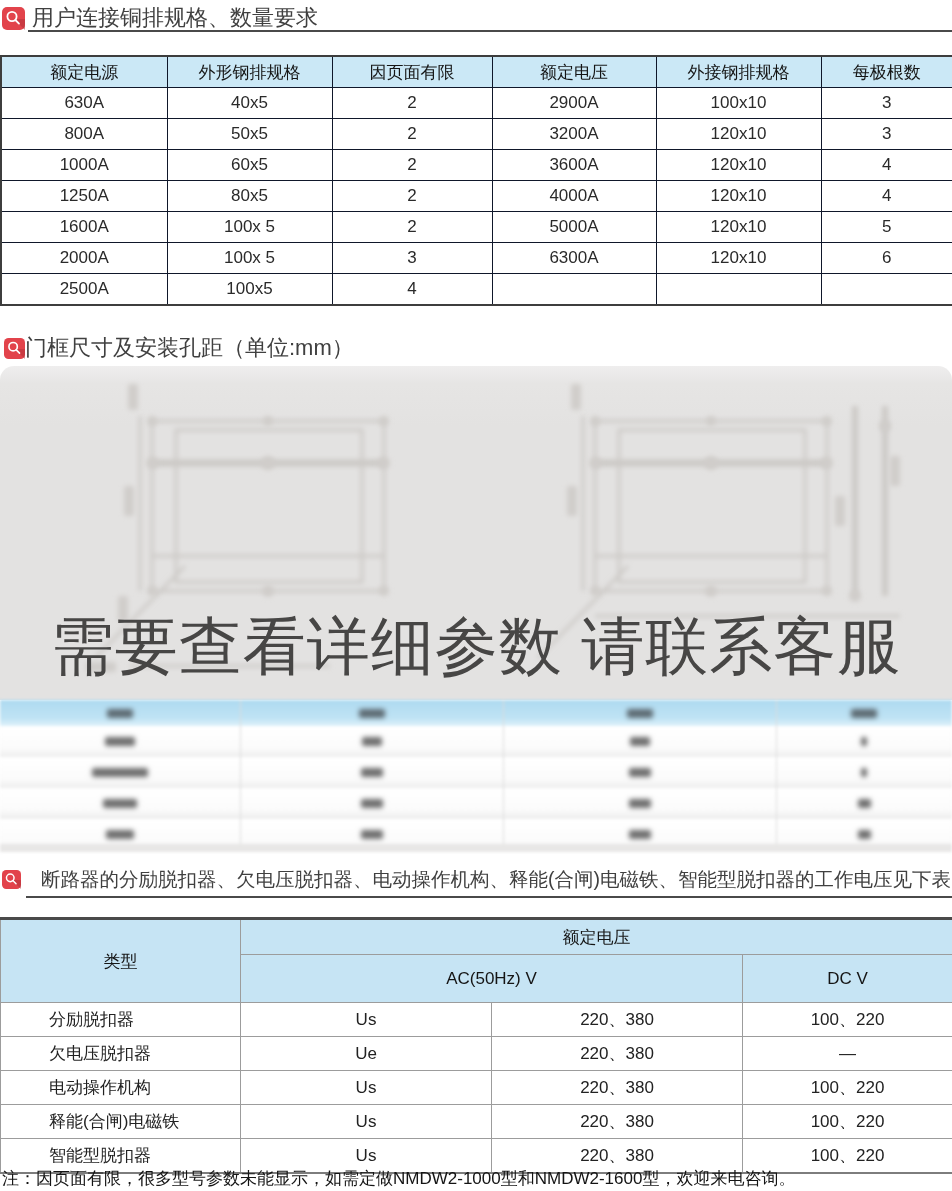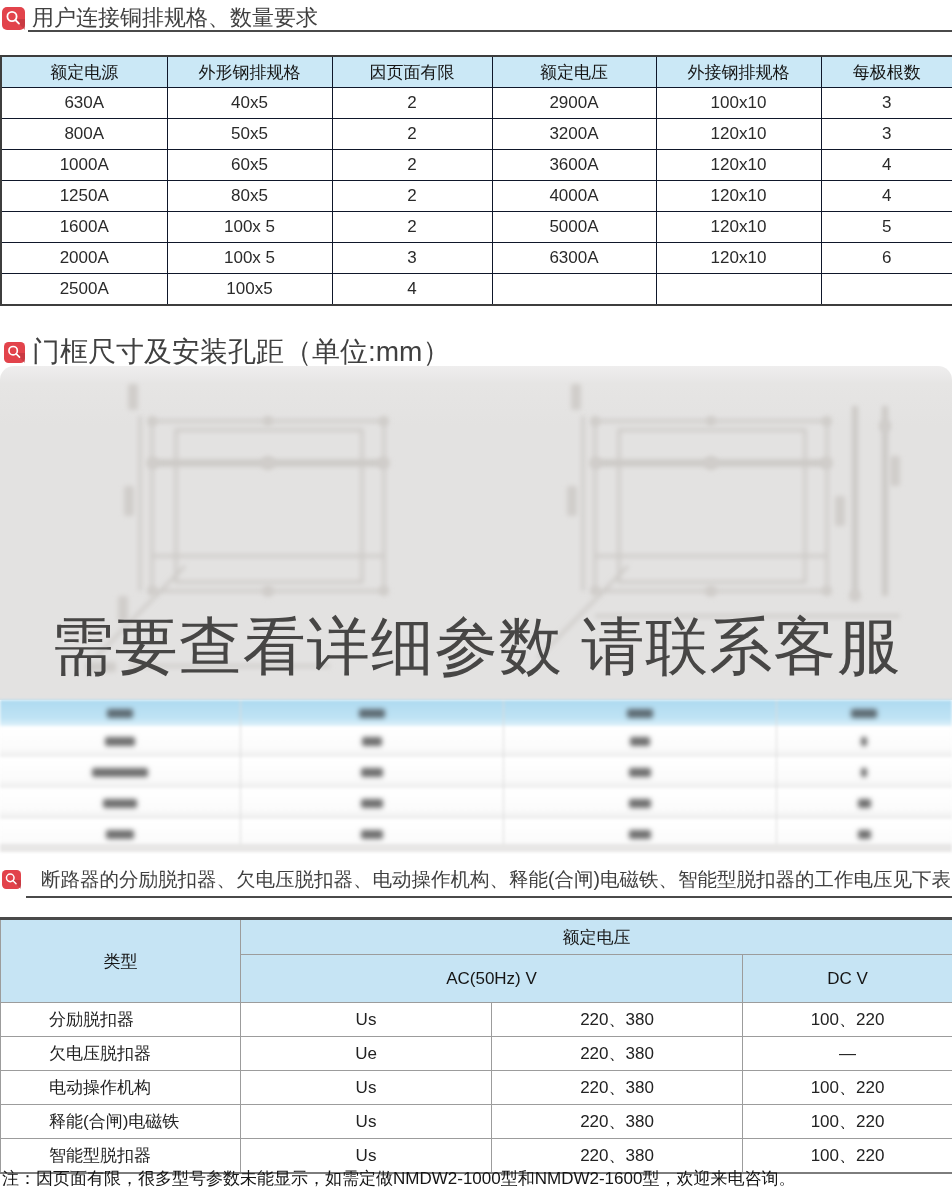--- a/index.html
+++ b/index.html
@@ -148,21 +148,21 @@
       </tbody>
   </table>
 
   <div class="sec-head" style="top:333px;left:4px;">
     <svg class="sec-icon" width="21" height="21" viewBox="0 0 23 23">
       <rect x="0" y="0" width="23" height="23" rx="5" fill="#e2434b"></rect>
       <path d="M12 12 L23 23 L23 12 Z" fill="#b5333c" opacity="0.55"></path>
       <circle cx="10" cy="9.5" r="4.6" fill="none" stroke="#ffffff" stroke-width="1.8"></circle>
       <line x1="13.4" y1="13" x2="17" y2="16.6" stroke="#ffffff" stroke-width="1.8" stroke-linecap="round"></line>
     </svg>
-    <span class="sec-title" style="font-size:28px;margin-left:7px;">门框尺寸及安装孔距（单位:mm）</span>
+    <span class="sec-title" style="font-size:22px;">门框尺寸及安装孔距（单位:mm）</span>
   </div>
 
   <div class="diagram-zone">
     <svg width="952" height="334" viewBox="0 0 952 334">
       <defs>
           <filter id="b" x="-20%" y="-20%" width="140%" height="140%">
             <feGaussianBlur stdDeviation="2.6"></feGaussianBlur>
           </filter>
         </defs>
       <g filter="url(#b)" stroke="#ccc9c6" fill="none" stroke-width="3">

